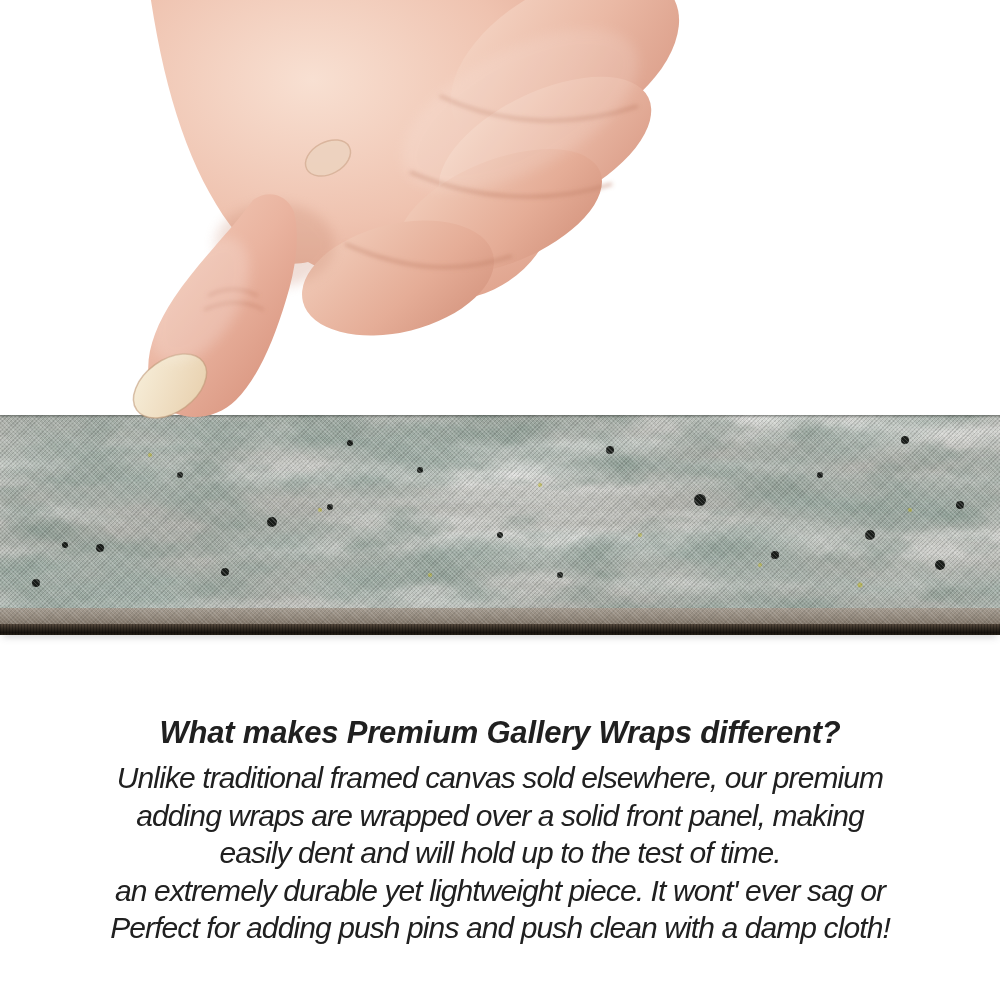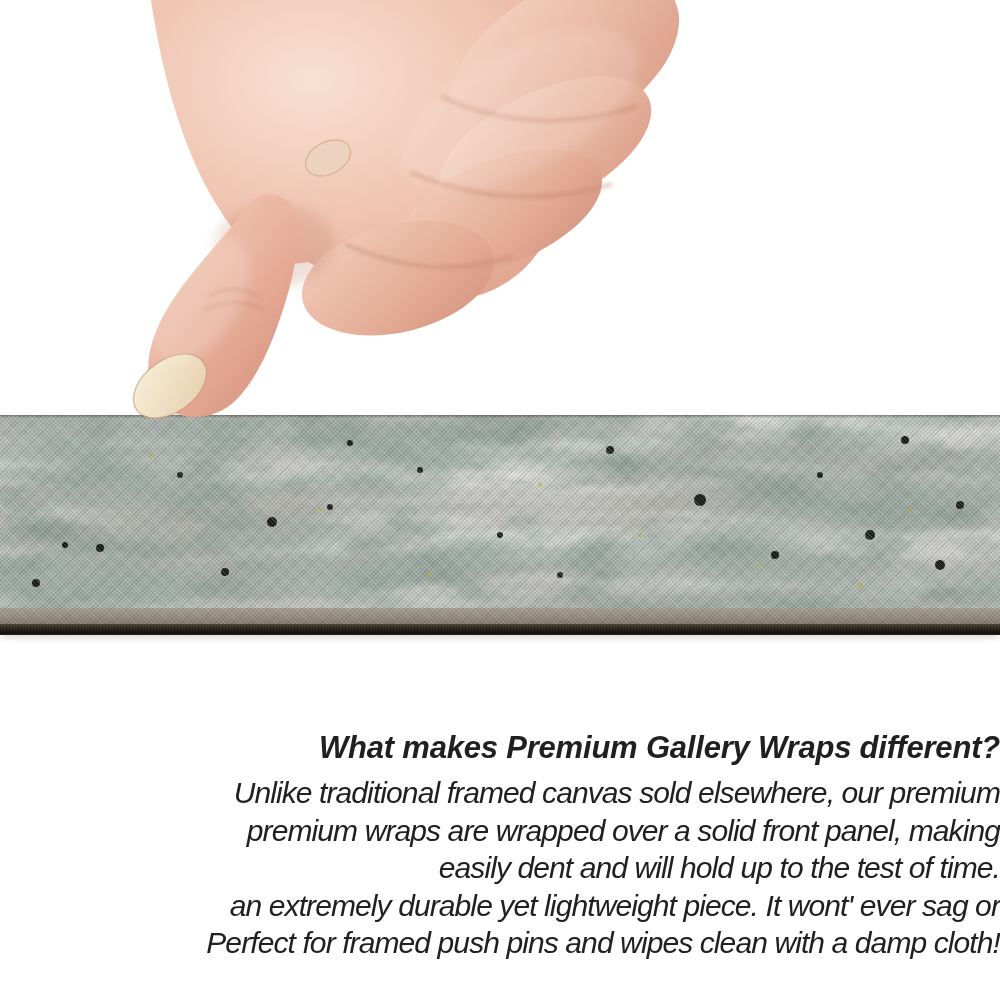--- a/index.html
+++ b/index.html
@@ -43,22 +43,22 @@
   .canvas-roll .weave{opacity:.7;}
   .canvas-underedge{
     position:absolute;left:0;top:209px;width:1000px;height:11px;
     background:
       repeating-linear-gradient(90deg, rgba(0,0,0,.25) 0 1px, rgba(0,0,0,0) 1px 3px),
       linear-gradient(180deg,#56493d 0%, #332b22 40%, #17120e 80%, #292319 100%);
   }
 
   
   .copy{
-    position:absolute;left:0;top:730px;width:1000px;z-index:1;
-    text-align:right;color:#202020;font-style:italic;
+    position:absolute;left:0;top:715px;width:1000px;z-index:1;
+    text-align:center;color:#202020;font-style:italic;
   }
   .copy h1{
     margin:0 0 8px 0;font-size:31px;font-weight:700;letter-spacing:-.2px;
   }
   .copy .line{
     font-size:30px;font-weight:400;line-height:37.5px;letter-spacing:-.9px;
   }
 </style>
 </head>
 <body>
@@ -202,19 +202,19 @@
     </div>
     <div class="canvas-roll">
       <div class="weave"></div>
     </div>
     <div class="canvas-underedge"></div>
   </div>
 
   <div class="copy">
     <h1>What makes Premium Gallery Wraps different?</h1>
     <div class="line">Unlike traditional framed canvas sold elsewhere, our premium</div>
-    <div class="line">premium wraps are wrapped over a solid front panel, making</div>
+    <div class="line">adding wraps are wrapped over a solid front panel, making</div>
     <div class="line">easily dent and will hold up to the test of time.</div>
     <div class="line">an extremely durable yet lightweight piece. It wont' ever sag or</div>
-    <div class="line">Perfect for framed push pins and wipes clean with a damp cloth!</div>
+    <div class="line">Perfect for adding push pins and push clean with a damp cloth!</div>
   </div>
 
 </div>
 
 </body></html>

